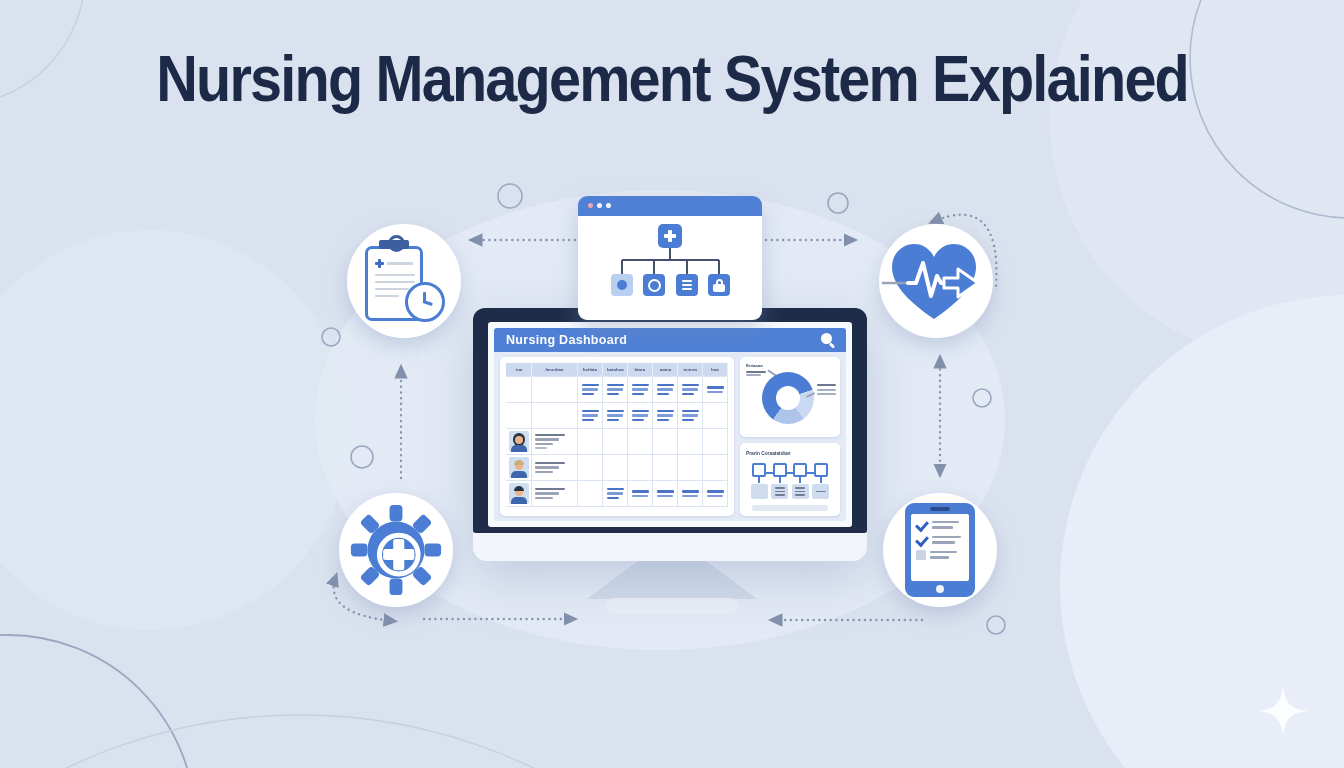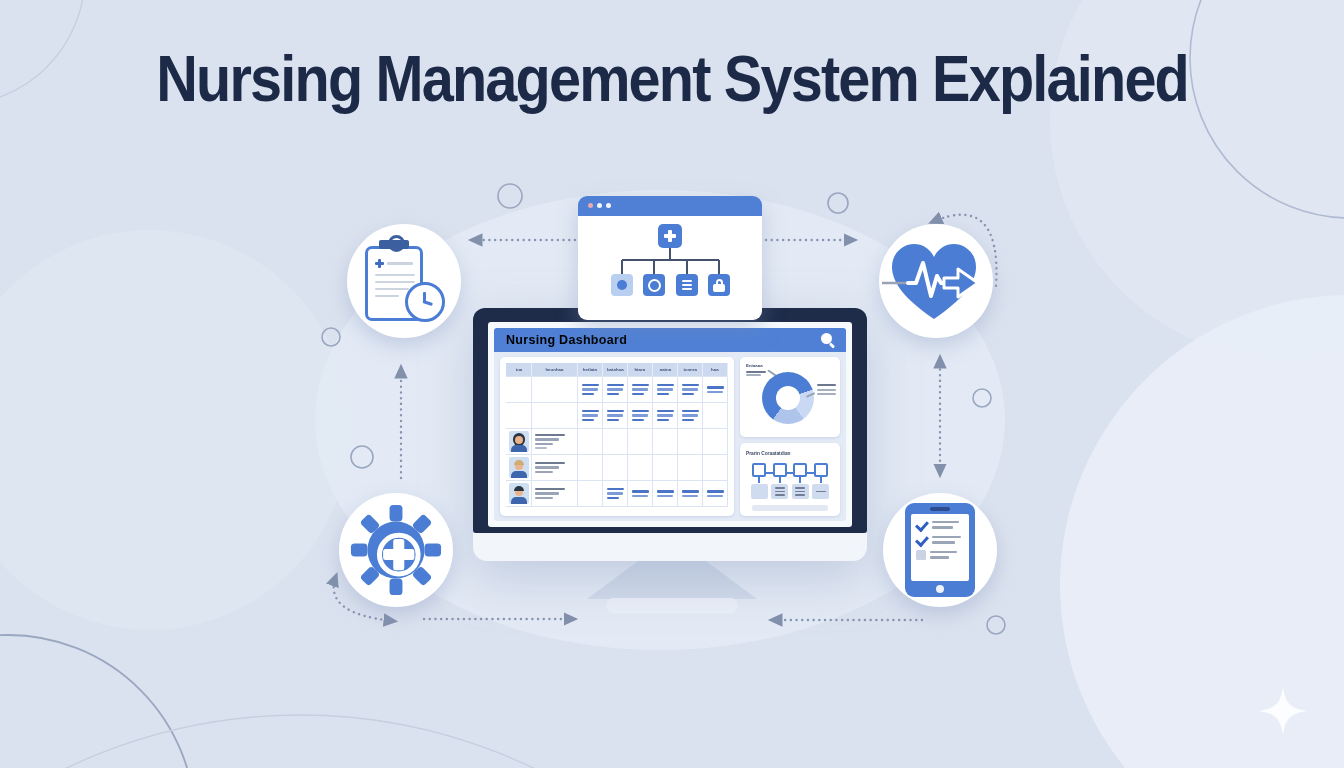--- a/index.html
+++ b/index.html
@@ -41,21 +41,21 @@
 
   
   .monitor{position:absolute;left:473px;top:308px;width:394px;z-index:3;
            filter:drop-shadow(0 16px 26px rgba(110,130,170,.3))}
   .bezel{height:225px;background:#1e2c49;border-radius:12px 12px 3px 3px;
          padding:14px 15px 6px;box-sizing:border-box}
   .screen{width:364px;height:205px;background:#f7fafd;border-radius:3px;padding:6px;box-sizing:border-box}
   .dash{width:352px;height:193px;background:#e4ebf7;border-radius:3px;overflow:hidden;
         display:flex;flex-direction:column}
   .dash-head{height:24px;background:#4f80d6;position:relative;display:flex;align-items:center;flex:none}
-  .dash-title{margin-left:12px;font-size:12.5px;font-weight:bold;color:#000000;letter-spacing:.3px}
+  .dash-title{margin-left:12px;font-size:12.5px;font-weight:bold;color:#ffffff;letter-spacing:.3px}
   .search-ic{position:absolute;right:11px;top:5px;width:14px;height:14px}
   .search-ic::before{content:"";position:absolute;left:0;top:0;width:11px;height:11px;background:#fff;border-radius:50%}
   .search-ic::after{content:"";position:absolute;right:0;bottom:0;width:6px;height:3px;background:#fff;
                     border-radius:1.5px;transform:rotate(45deg)}
   .dash-body{flex:1;display:flex;gap:6px;padding:5px 6px}
   .card{background:#fff;border-radius:5px;box-shadow:0 1px 3px rgba(150,165,200,.35)}
   .card-table{width:234px;box-sizing:border-box;padding:6px;flex:none}
   .right-col{flex:1;display:flex;flex-direction:column;gap:6px}
   .card-donut{height:80px;position:relative;flex:none}
   .card-flow{flex:1;box-sizing:border-box;padding:6px 6px 4px}

